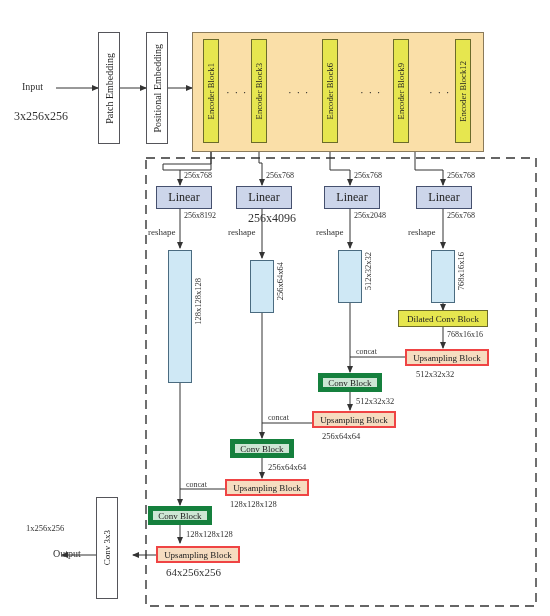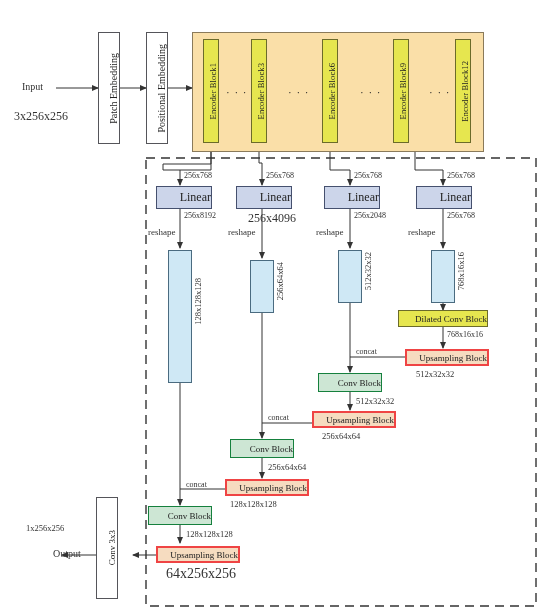--- a/index.html
+++ b/index.html
@@ -1,31 +1,31 @@
 <!DOCTYPE html>
 <html><head>
 <meta charset="utf-8">
 <style>
   html,body{margin:0;padding:0;background:#ffffff;}
   body{width:550px;height:616px;position:relative;overflow:hidden;
        font-family:"Liberation Serif","DejaVu Serif",serif;color:#1a1a1a;}
   #diagram{position:absolute;left:0;top:0;width:550px;height:616px;}
   .node{position:absolute;box-sizing:border-box;display:flex;
-        align-items:center;justify-content:flex-end;text-align:center;
+        align-items:center;justify-content:center;text-align:center;
         font-family:"Liberation Serif","DejaVu Serif",serif;color:#222;}
   .vert{writing-mode:vertical-rl;transform:rotate(180deg);}
   .lbl{position:absolute;white-space:nowrap;font-family:"Liberation Serif","DejaVu Serif",serif;
        color:#333;line-height:1;}
   .lbl.vlbl{writing-mode:vertical-rl;transform:rotate(180deg);}
   .title{position:absolute;white-space:nowrap;}
   .encblock{border:1px solid #6b6b2a;background:#e6e64f;font-size:8.5px;letter-spacing:.1px;}
   .embbox{border:1px solid #55555a;background:#ffffff;font-size:10px;}
   .linbox{border:1px solid #45506e;background:#ccd5ea;font-size:12px;}
   .reshape{border:1px solid #4a6b80;background:#cfe8f5;}
-  .convblk{border:1px solid #15803d;background:#cde6d4;font-size:9px;}
+  .convblk{border:5px solid #15803d;background:#cde6d4;font-size:9px;}
   .upblk{border:2px solid #ef4444;background:#f6dcc0;font-size:9px;}
   .dilblk{border:1px solid #6b6b2a;background:#e6e64f;font-size:9px;}
   .convout{border:1px solid #55555a;background:#ffffff;font-size:9px;}
   .encbg{position:absolute;border:1px solid #8a7a5a;background:#fadfa8;}
   .dots{position:absolute;font-size:11px;color:#222;letter-spacing:1px;}
   svg{position:absolute;left:0;top:0;overflow:visible;}
 </style>
 </head>
 <body>
 
@@ -185,21 +185,21 @@
   <div class="lbl" style="left:230px;top:500px;font-size:8.5px;">128x128x128</div>
 
   <div class="lbl" style="left:186px;top:481px;font-size:8px;">concat</div>
   <div class="node convblk" style="left:148px;top:506px;width:64px;height:19px;">
     <span>Conv Block</span>
   </div>
   <div class="lbl" style="left:186px;top:530px;font-size:8.5px;">128x128x128</div>
   <div class="node upblk" style="left:156px;top:546px;width:84px;height:17px;">
     <span>Upsampling Block</span>
   </div>
-  <div class="lbl" style="left:166px;top:567px;font-size:14px;">64x256x256</div>
+  <div class="lbl" style="left:166px;top:567px;font-size:11px;">64x256x256</div>
 
   <div class="node convout" style="left:96px;top:497px;width:22px;height:102px;">
     <span class="vert">Conv 3x3</span>
   </div>
   <div class="lbl" style="left:26px;top:524px;font-size:8.5px;">1x256x256</div>
   <div class="lbl" style="left:14px;top:549px;font-size:10px;margin-left:39px;">Output</div>
 
 </div>
 
 </body></html>

